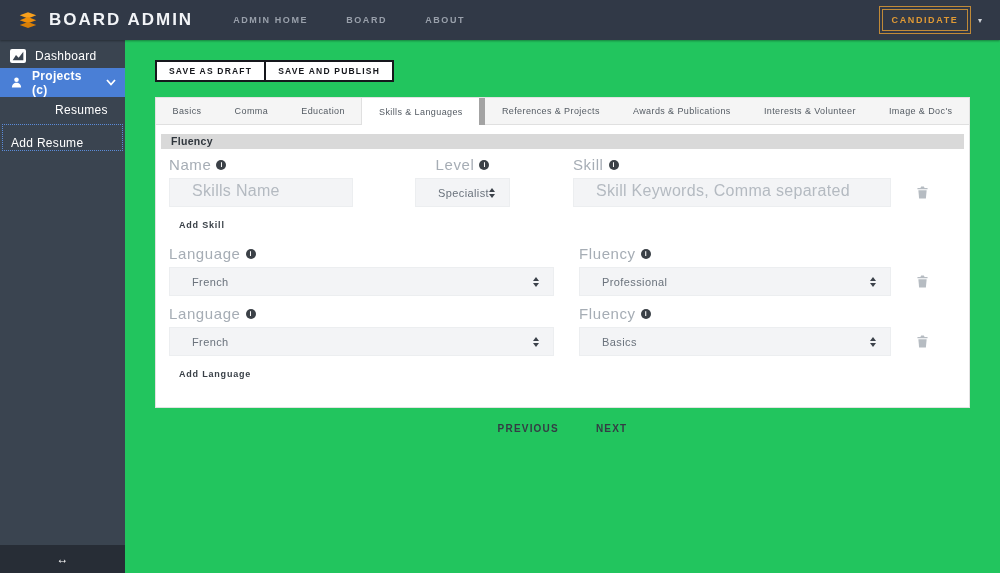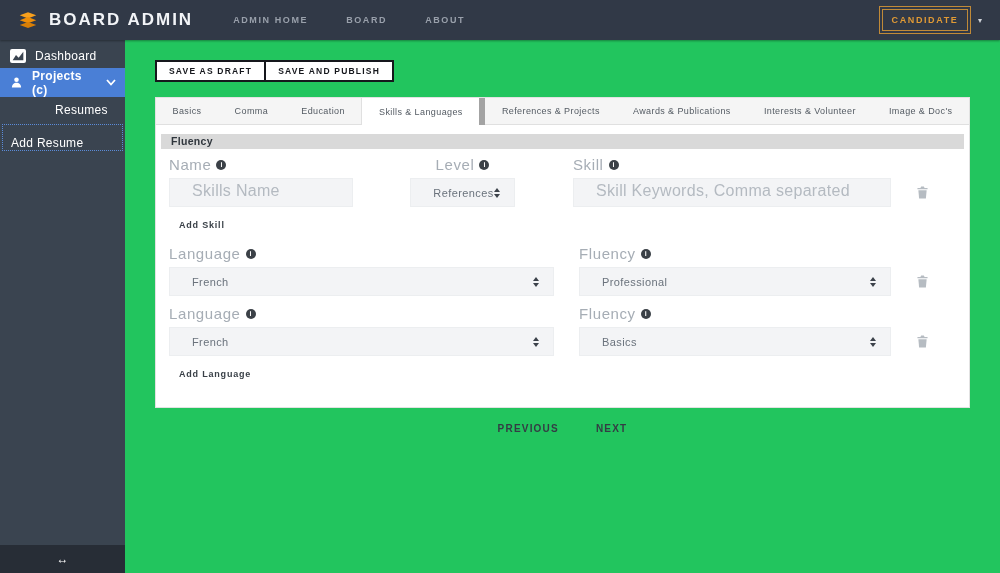--- a/index.html
+++ b/index.html
@@ -187,21 +187,21 @@
               <span class="info-icon">i</span>
             </div>
             <input class="text-input" type="text" placeholder="Skills Name" style="">
           </div>
           <div class="field-group w-level">
             <div class="label-row">
               <span class="field-label">Level</span>
               <span class="info-icon">i</span>
             </div>
             <div class="select">
-              <span class="select-value">References</span>
+              <span class="select-value">Specialist</span>
               <span class="select-arrows">
                   <i class="up"></i>
                   <i class="dn"></i>
                 </span>
             </div>
           </div>
           <div class="field-group w-skill">
             <div class="label-row">
               <span class="field-label">Skill</span>
               <span class="info-icon">i</span>

